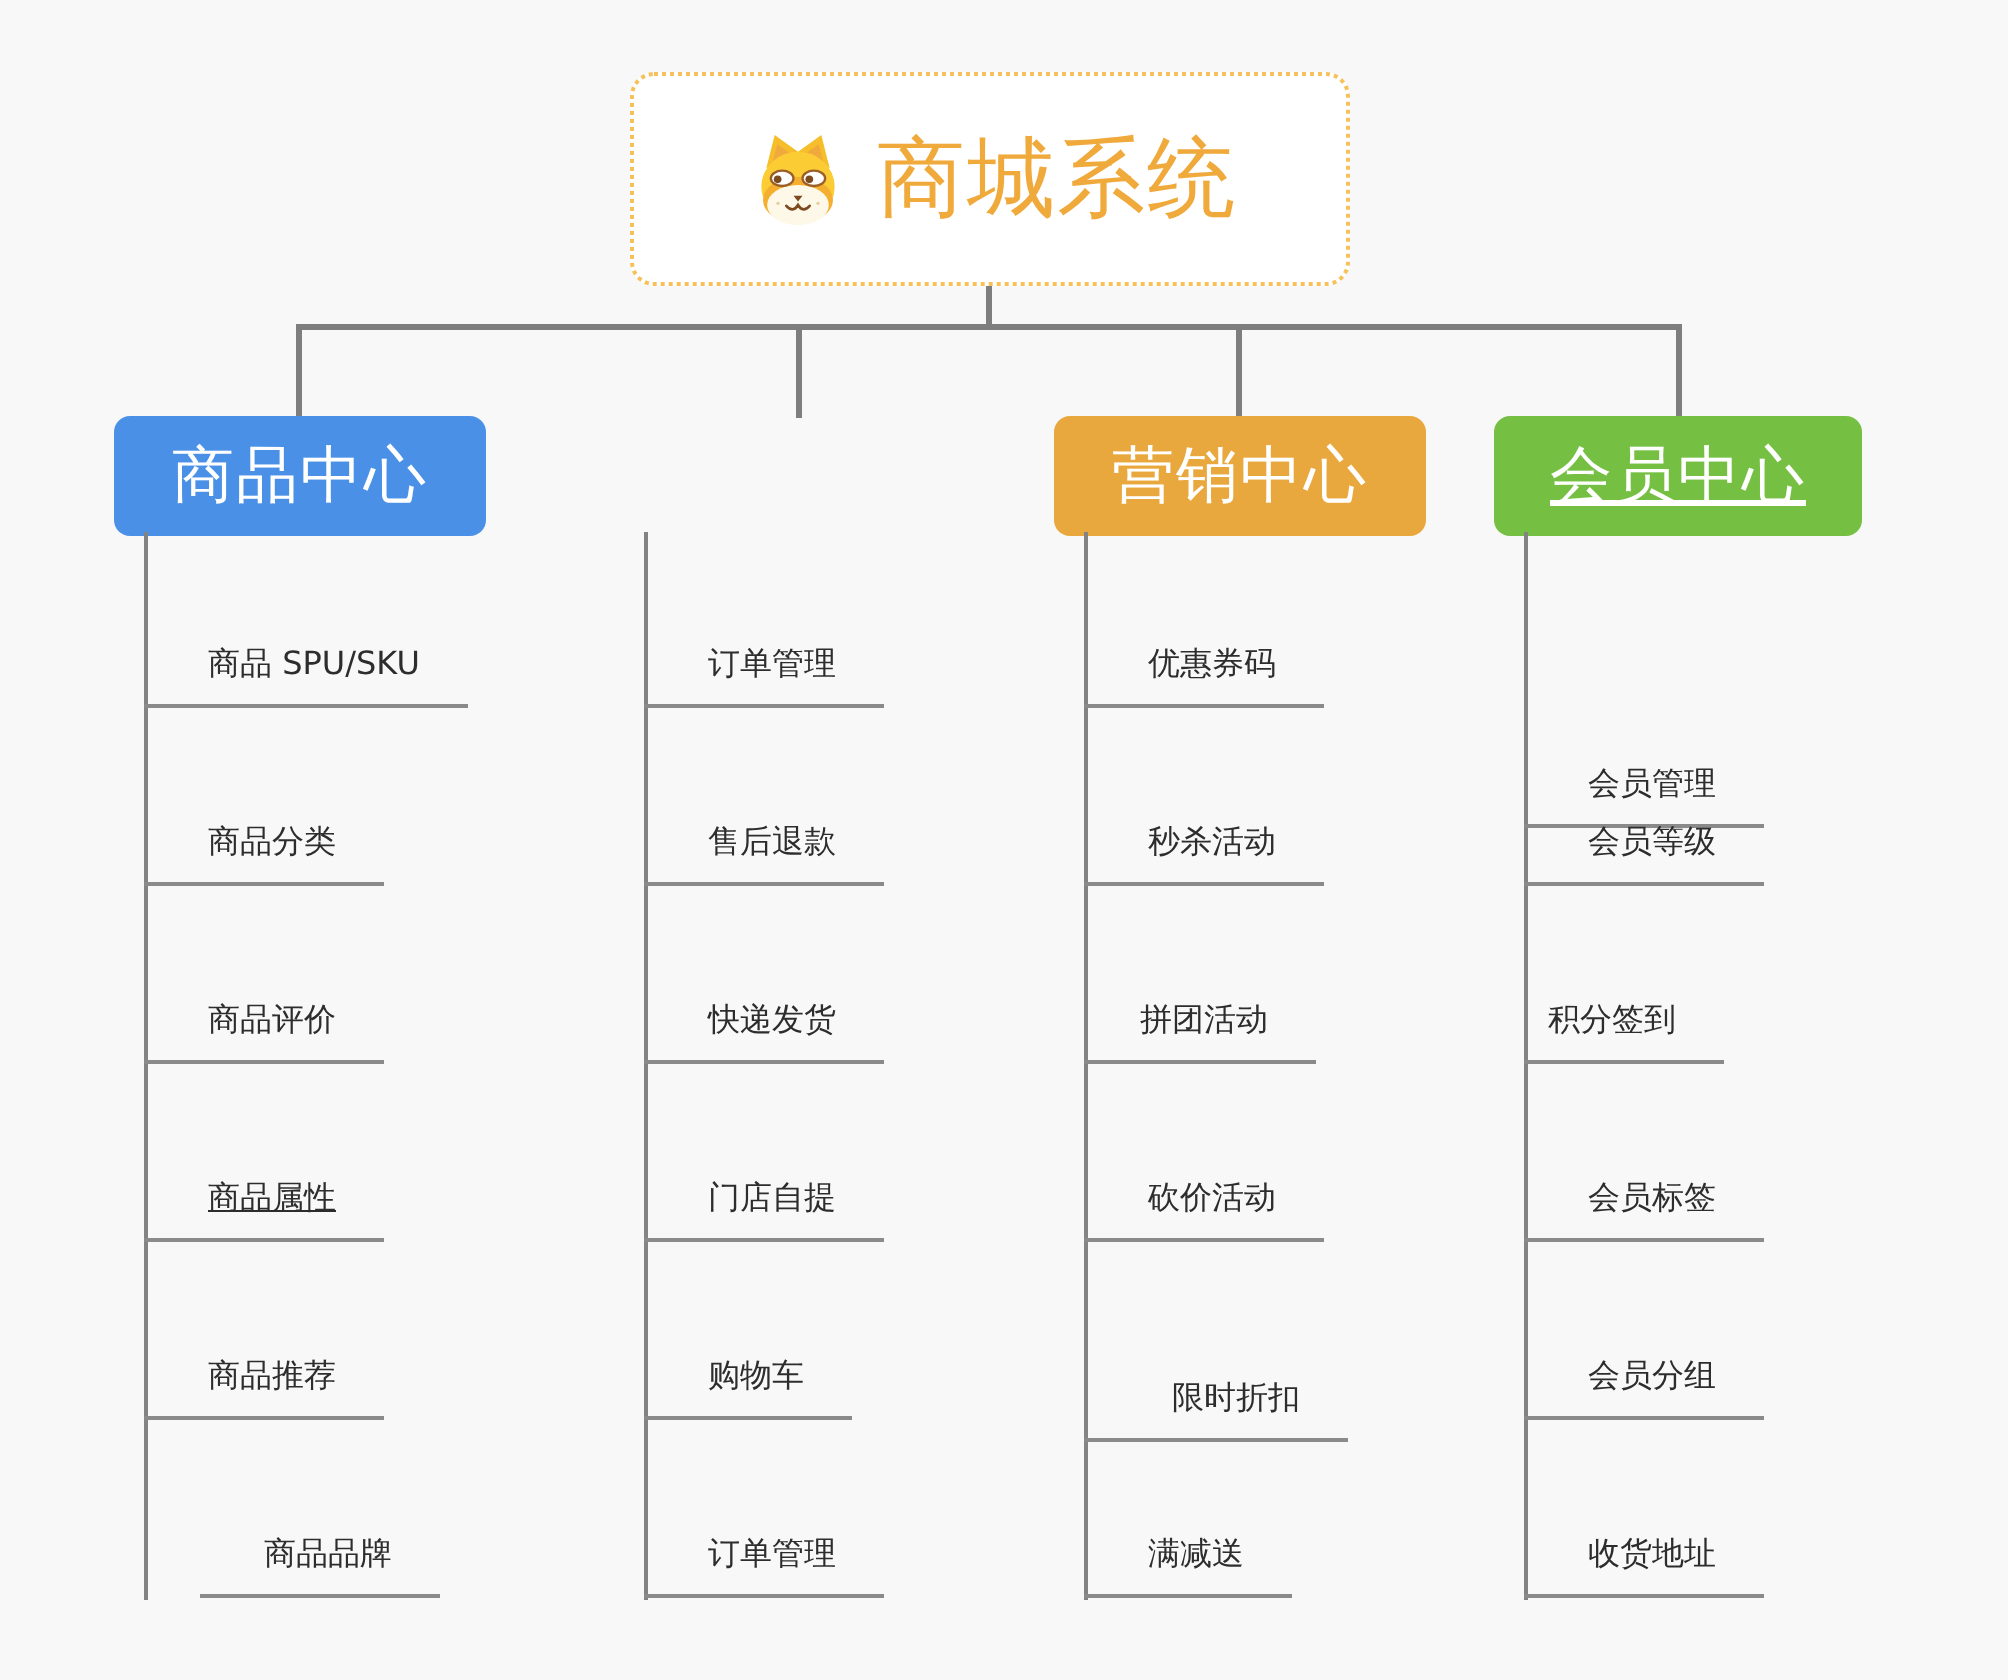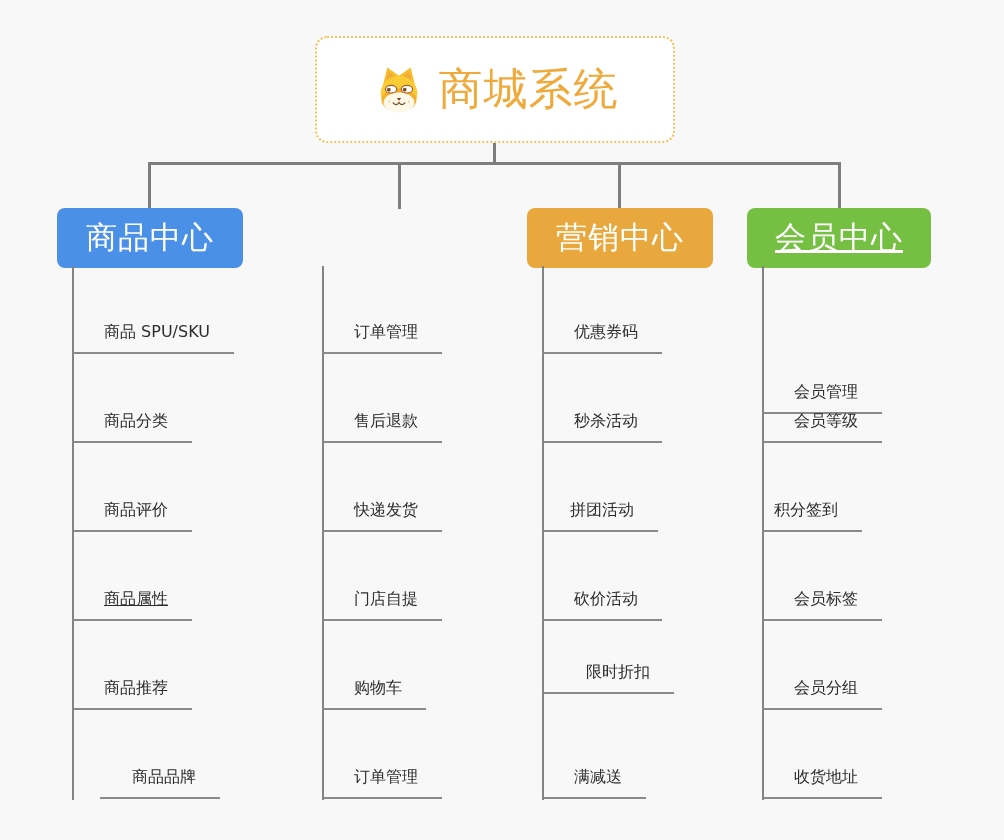--- a/index.html
+++ b/index.html
@@ -112,21 +112,21 @@
       <div class="item" style="top: 178px;">快递发货</div>
       <div class="item" style="top: 267px;">门店自提</div>
       <div class="item" style="top: 356px;">购物车</div>
       <div class="item" style="top: 445px;">订单管理</div>
     </div>
   <div class="col i2">
       <div class="item" style="top: 0px;">优惠券码</div>
       <div class="item" style="top: 89px;">秒杀活动</div>
       <div class="item" style="top: 178px; padding-left: 28px;">拼团活动</div>
       <div class="item" style="top: 267px;">砍价活动</div>
-      <div class="item" style="top: 340px; padding-left: 44px;">限时折扣</div>
+      <div class="item" style="top: 367px; padding-left: 44px;">限时折扣</div>
       <div class="item" style="top: 445px;">满减送</div>
     </div>
   <div class="col i3">
       <div class="item" style="top: 16px; margin-top: 44px;">会员管理</div>
       <div class="item" style="top: 89px;">会员等级</div>
       <div class="item" style="top: 178px; padding-left: 12px;">积分签到</div>
       <div class="item" style="top: 267px;">会员标签</div>
       <div class="item" style="top: 356px;">会员分组</div>
       <div class="item" style="top: 445px;">收货地址</div>
     </div>

